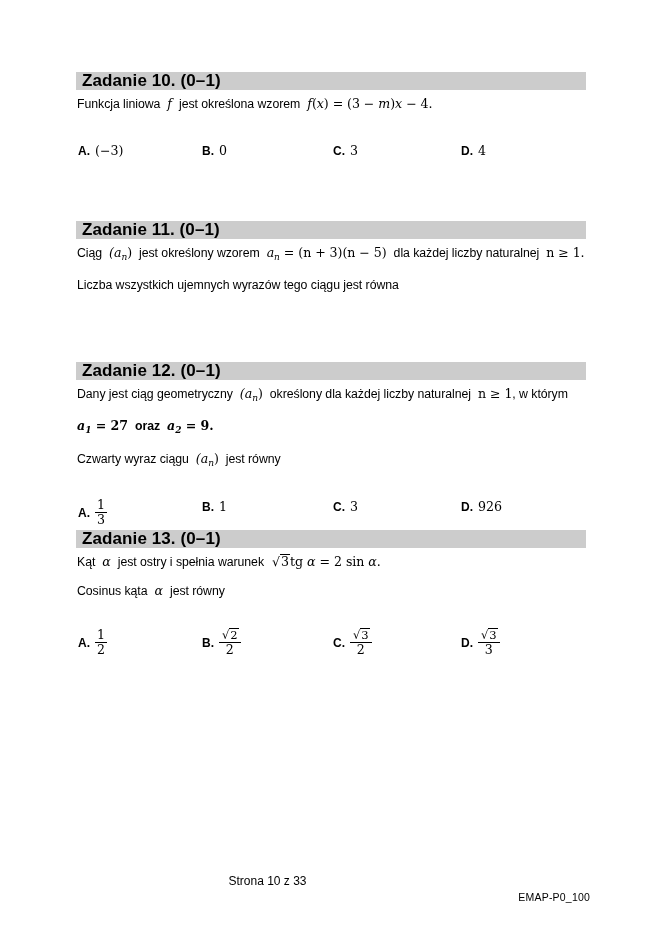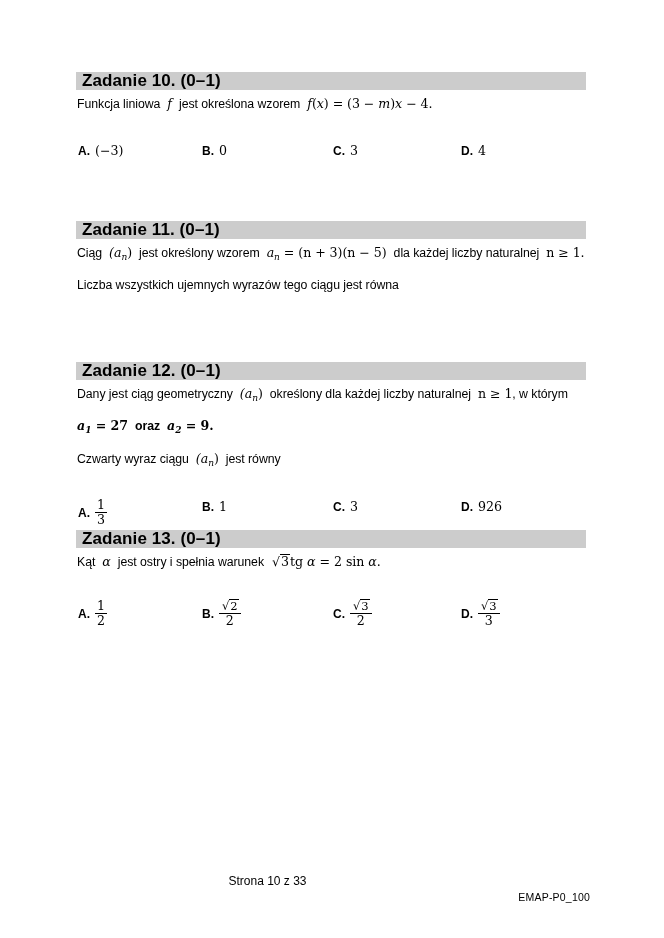--- a/index.html
+++ b/index.html
@@ -216,20 +216,23 @@
     </div>
   </div>
 
   <div class="task" style="top:530px;">
     <div class="task-header">Zadanie 13. (0–1)</div>
 
     <div class="body-line first">
       <span>Kąt</span><span class="sp2"></span><span class="mi">α</span><span class="sp2"></span><span>jest ostry i spełnia warunek</span><span class="sp2"></span><span class="sqrt"><span class="radsign">√</span><span class="radicand">3</span></span><span class="mop">tg</span><span class="sp"></span><span class="mi">α</span><span class="sp"></span><span class="mn">= 2</span><span class="sp"></span><span class="mop">sin</span><span class="sp"></span><span class="mi">α</span><span class="mn">.</span>
     </div>
 
+    <div class="body-line gap">
+      <span>Cosinus kąta</span><span class="sp2"></span><span class="mi">α</span><span class="sp2"></span><span>jest równy</span>
+    </div>
 
     <div class="answers" style="margin-top:16px;">
       <div class="ans ans-a">
         <span class="lbl">A.</span><span class="frac"><span class="num">1</span><span class="den">2</span></span>
       </div>
       <div class="ans ans-b">
         <span class="lbl">B.</span><span class="frac"><span class="num"><span class="sqrt"><span class="radsign">√</span><span class="radicand">2</span></span></span><span class="den">2</span></span>
       </div>
       <div class="ans ans-c">
         <span class="lbl">C.</span><span class="frac"><span class="num"><span class="sqrt"><span class="radsign">√</span><span class="radicand">3</span></span></span><span class="den">2</span></span>

